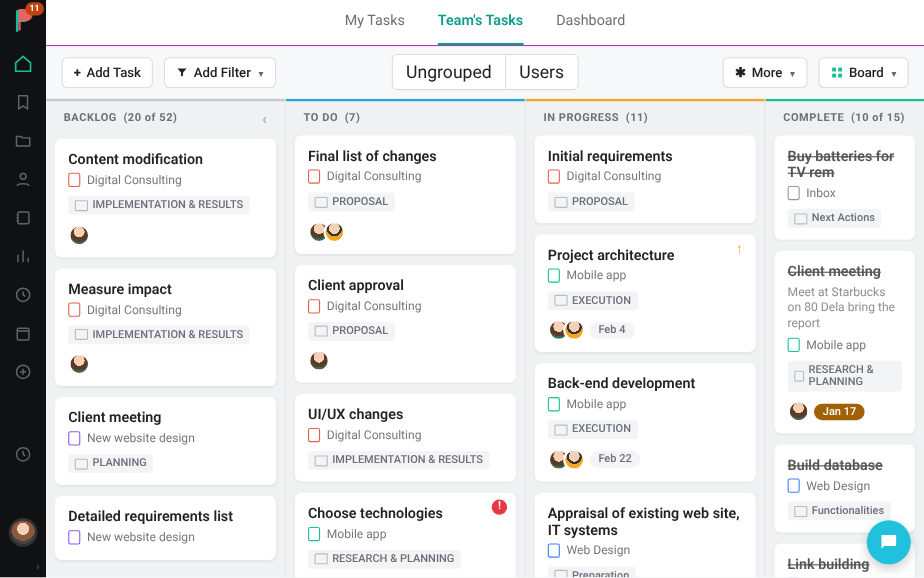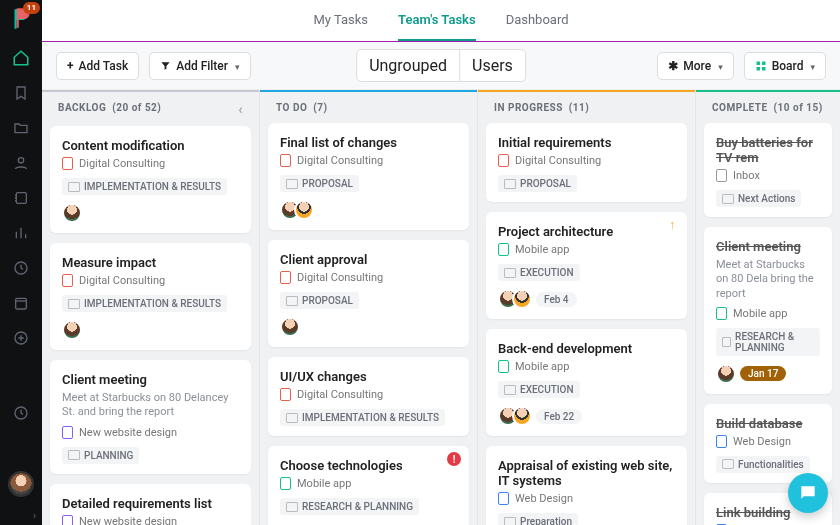--- a/index.html
+++ b/index.html
@@ -215,21 +215,20 @@
             </div>
           <div class="tag">IMPLEMENTATION &amp; RESULTS</div>
           <div class="footer">
               <div class="avatars">
                 <div class="av av1"></div>
               </div>
             </div>
         </div>
         <div class="card">
           <div class="title">Client meeting</div>
-          <div class="desc">Meet at Starbucks on 80 Delancey St. and bring the report</div>
           <div class="meta">
               <span class="icon-file purple"></span>
               <span class="proj">New website design</span>
             </div>
           <div class="tag">PLANNING</div>
         </div>
         <div class="card">
           <div class="title">Detailed requirements list</div>
           <div class="meta">
               <span class="icon-file purple"></span>

